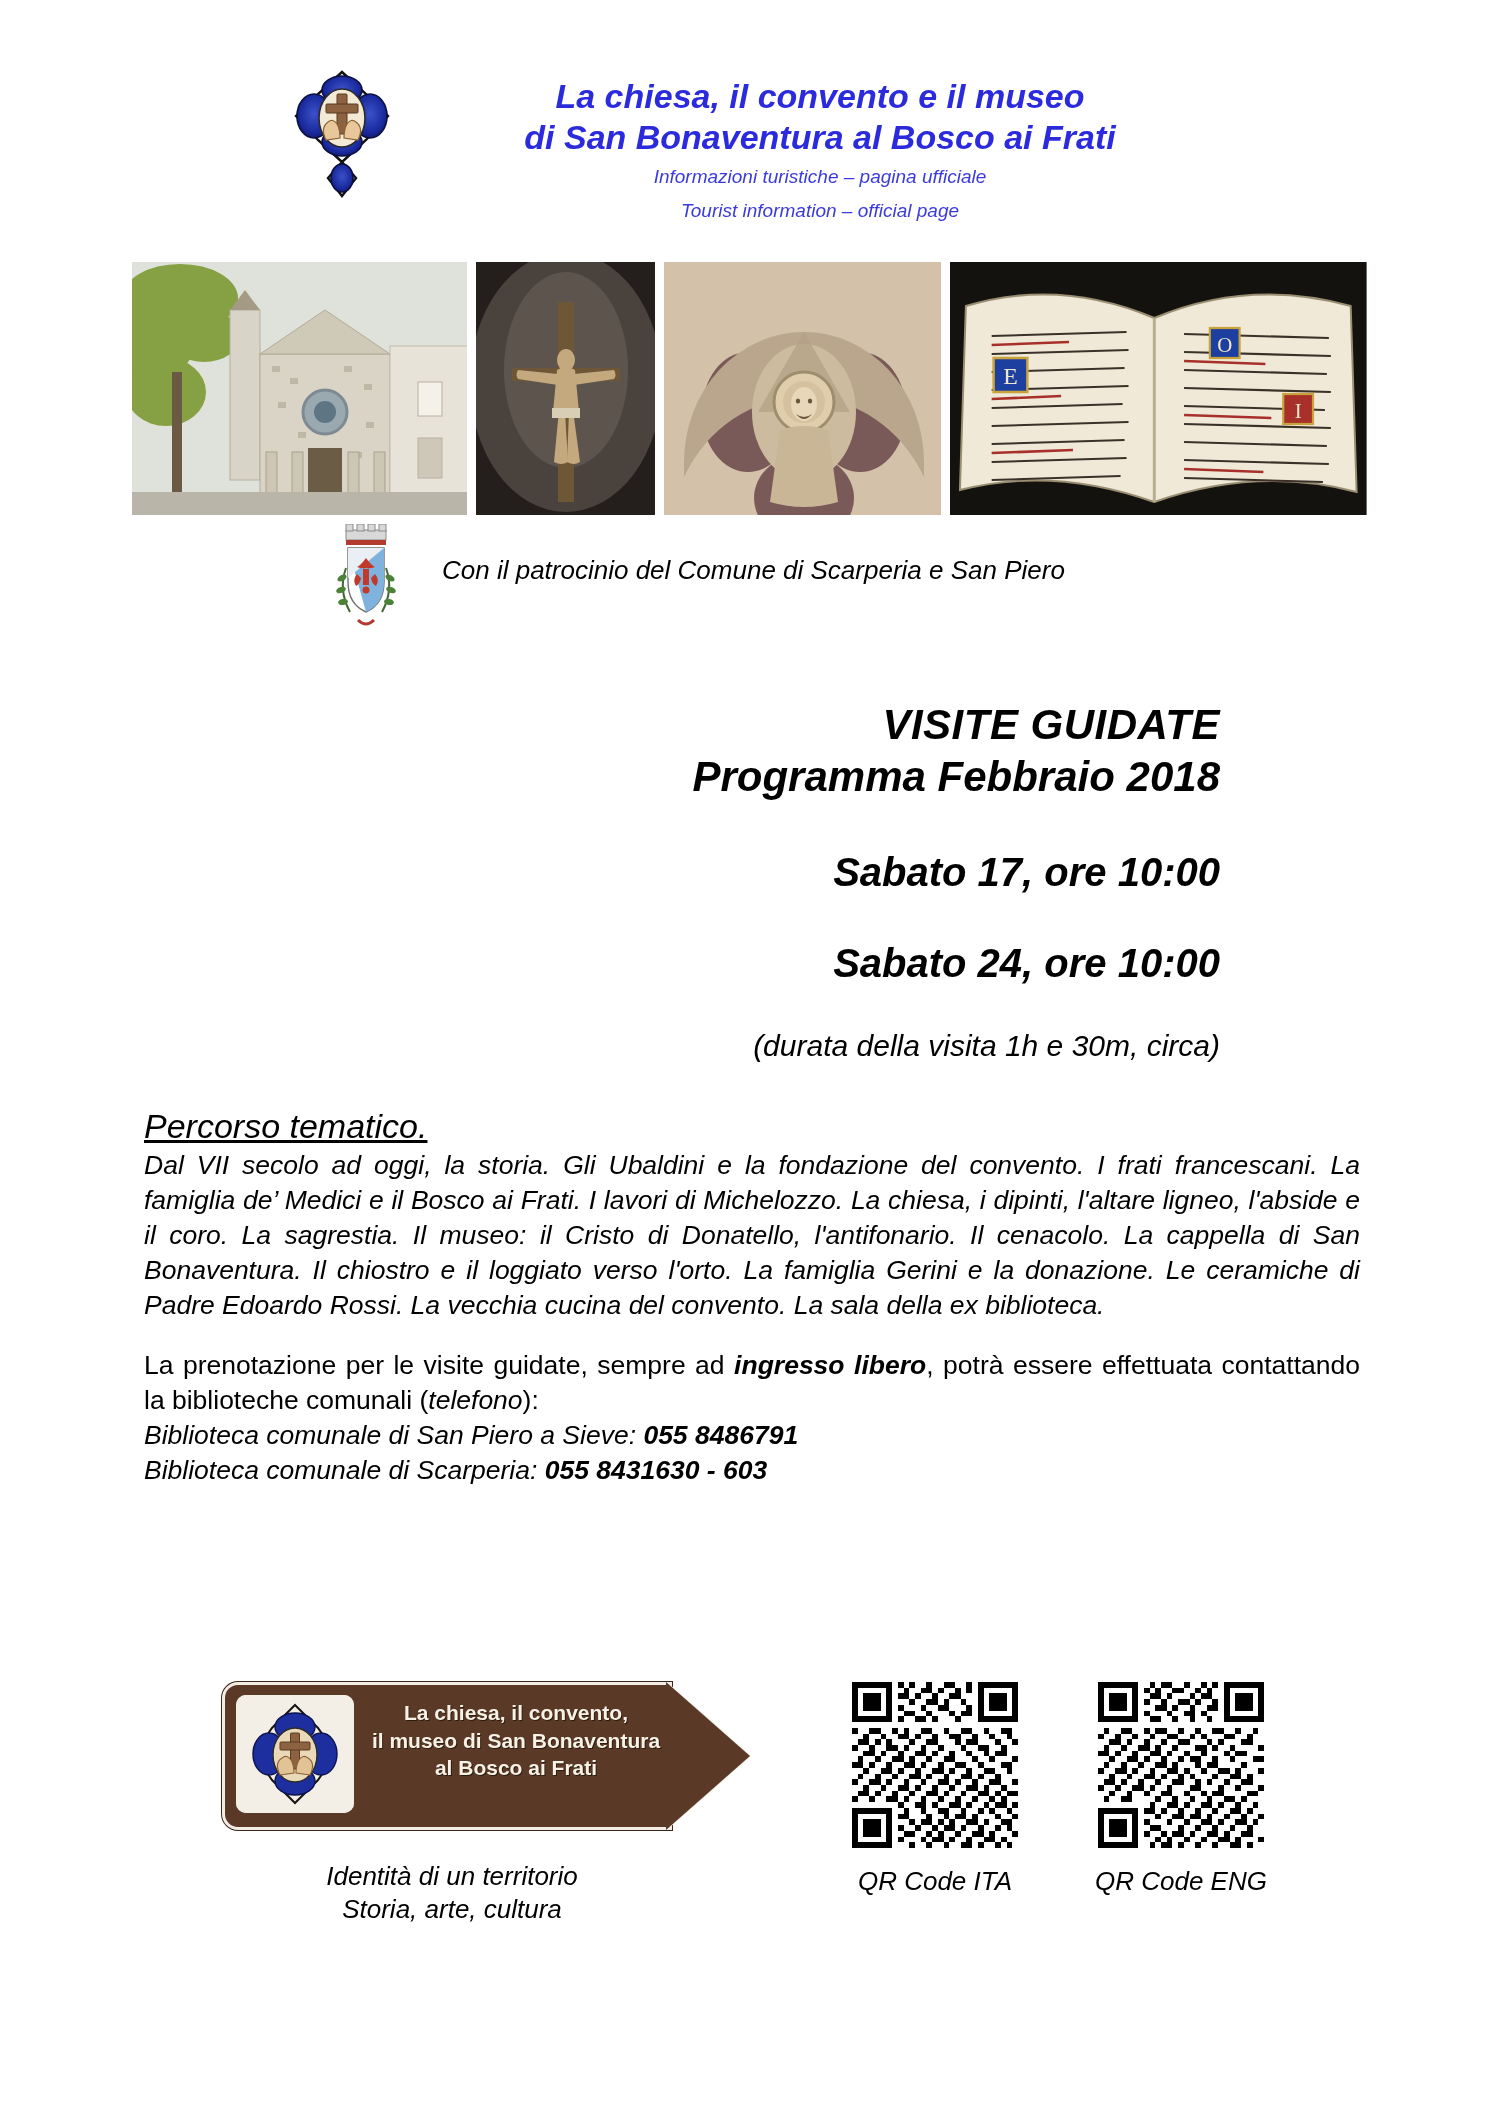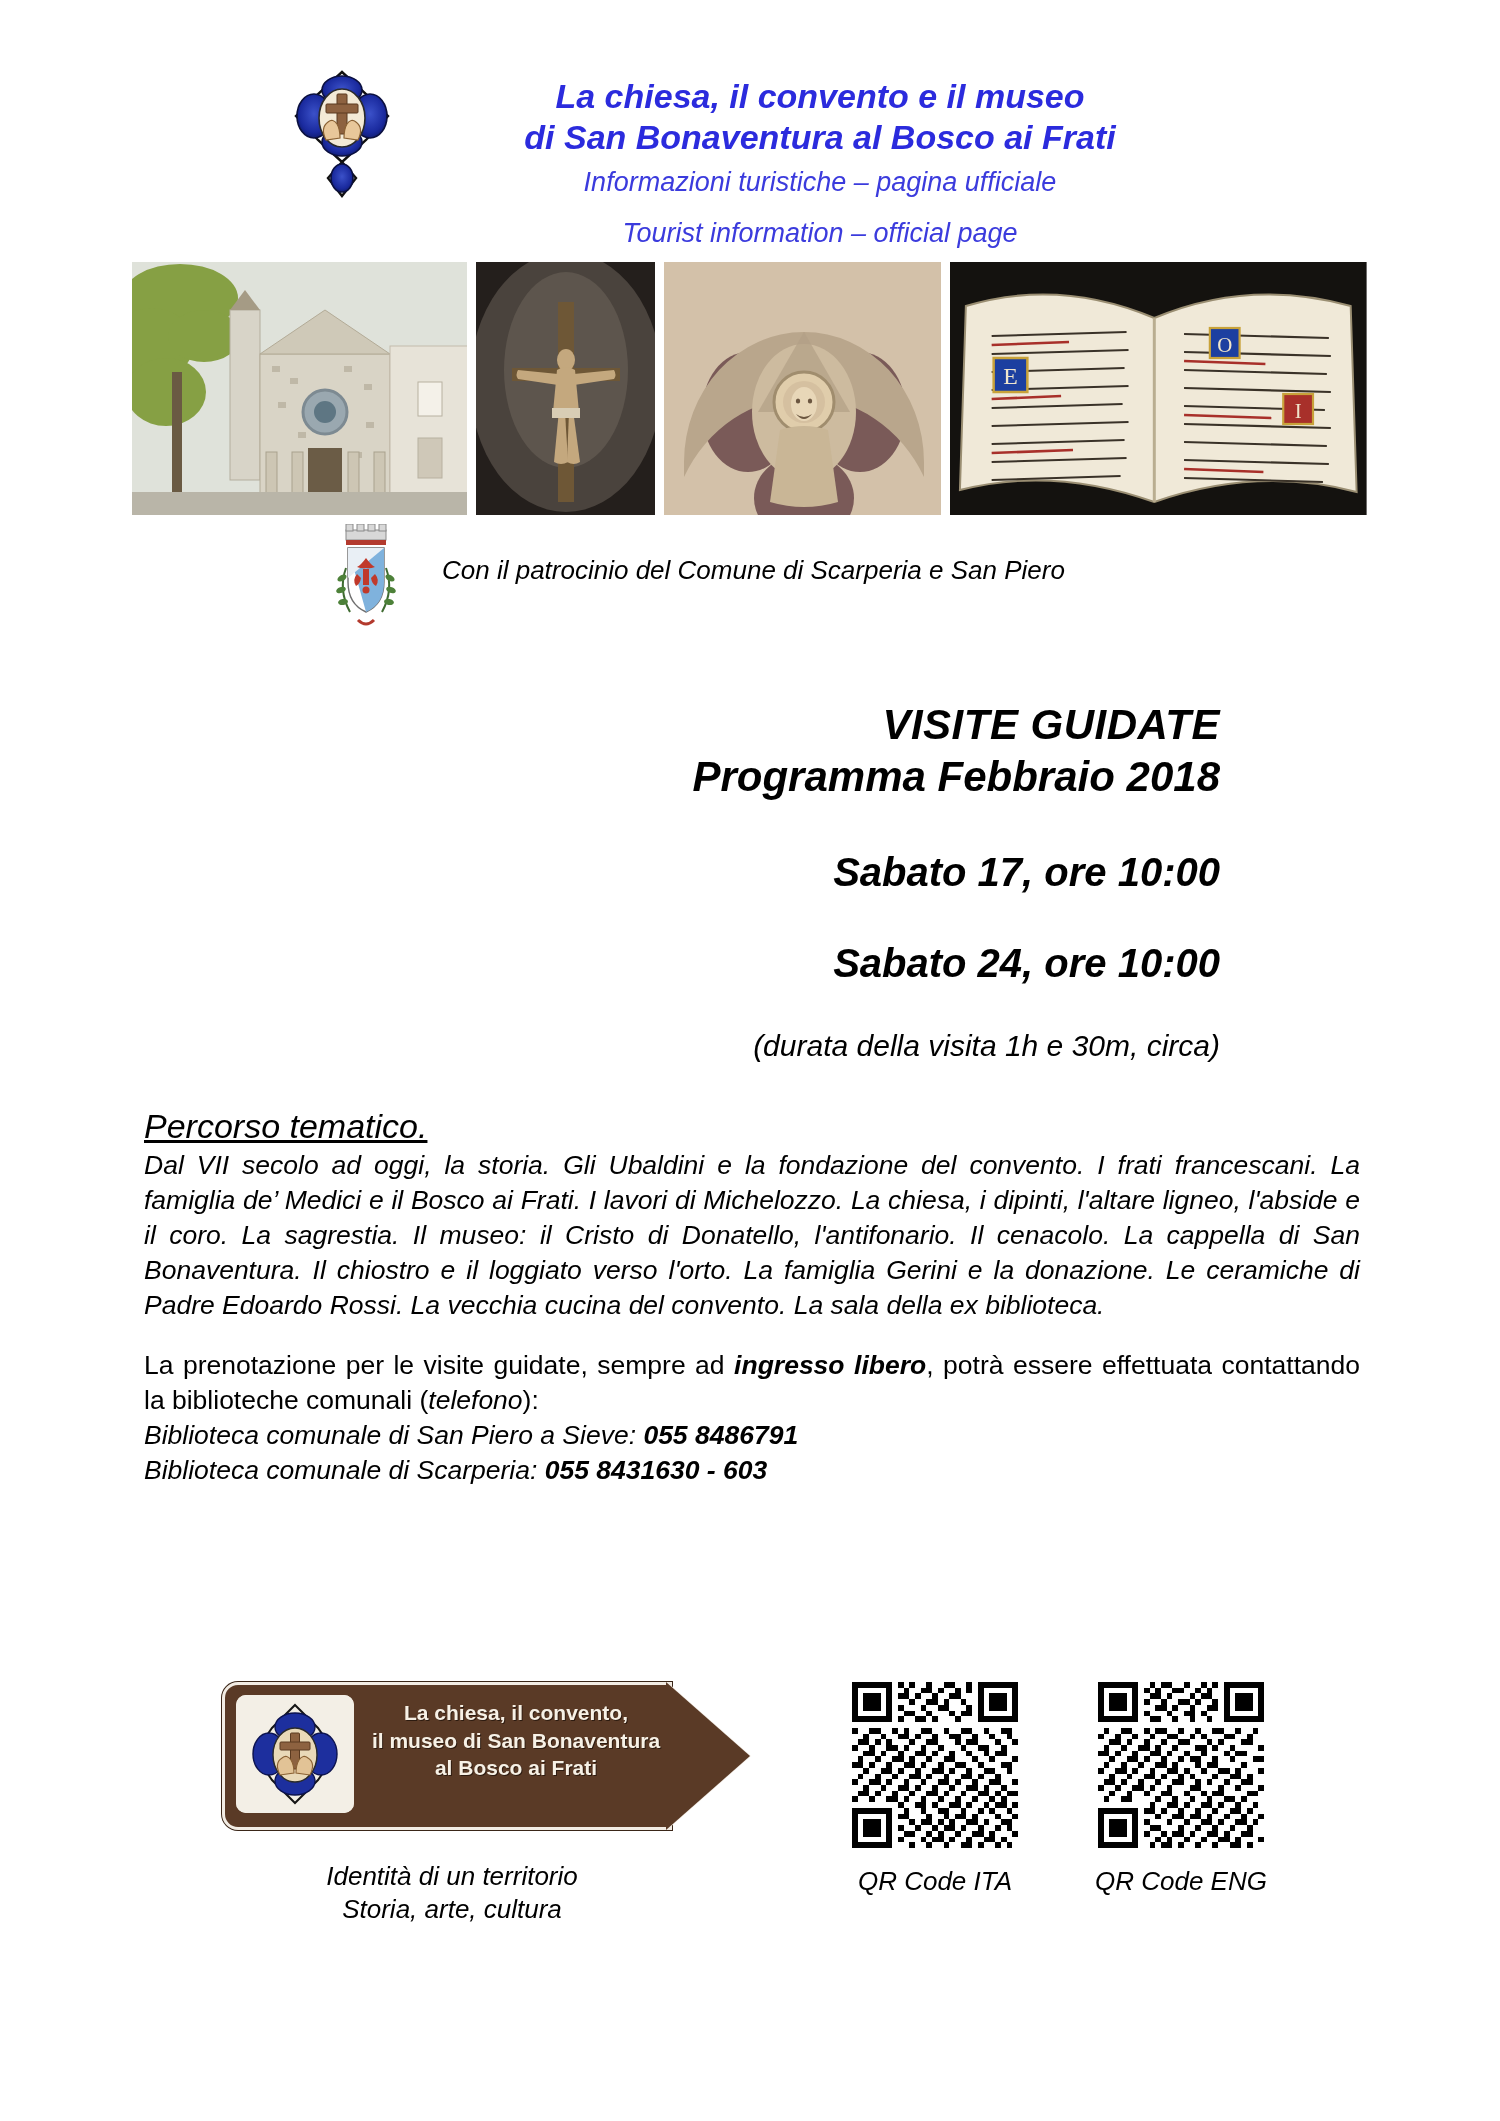--- a/index.html
+++ b/index.html
@@ -47,28 +47,28 @@
   .title-line {
     font-size: 34px;
     font-weight: bold;
     font-style: italic;
     color: #2b2bdd;
     line-height: 1.22;
     letter-spacing: 0px;
     white-space: nowrap;
   }
   .subtitle-line {
-    font-size: 27px;
+    font-size: 19px;
     font-style: italic;
     color: #3b3bdd;
     line-height: 1.30;
     margin-top: 6px;
     white-space: nowrap;
   }
-  .subtitle-line.second { margin-top: 16px; }
+  .subtitle-line.second { margin-top: 9px; }
 
   
   .photostrip {
     position: absolute;
     left: 132px;
     top: 262px;
     width: 1235px;
     height: 253px;
     display: flex;
     gap: 9px;

